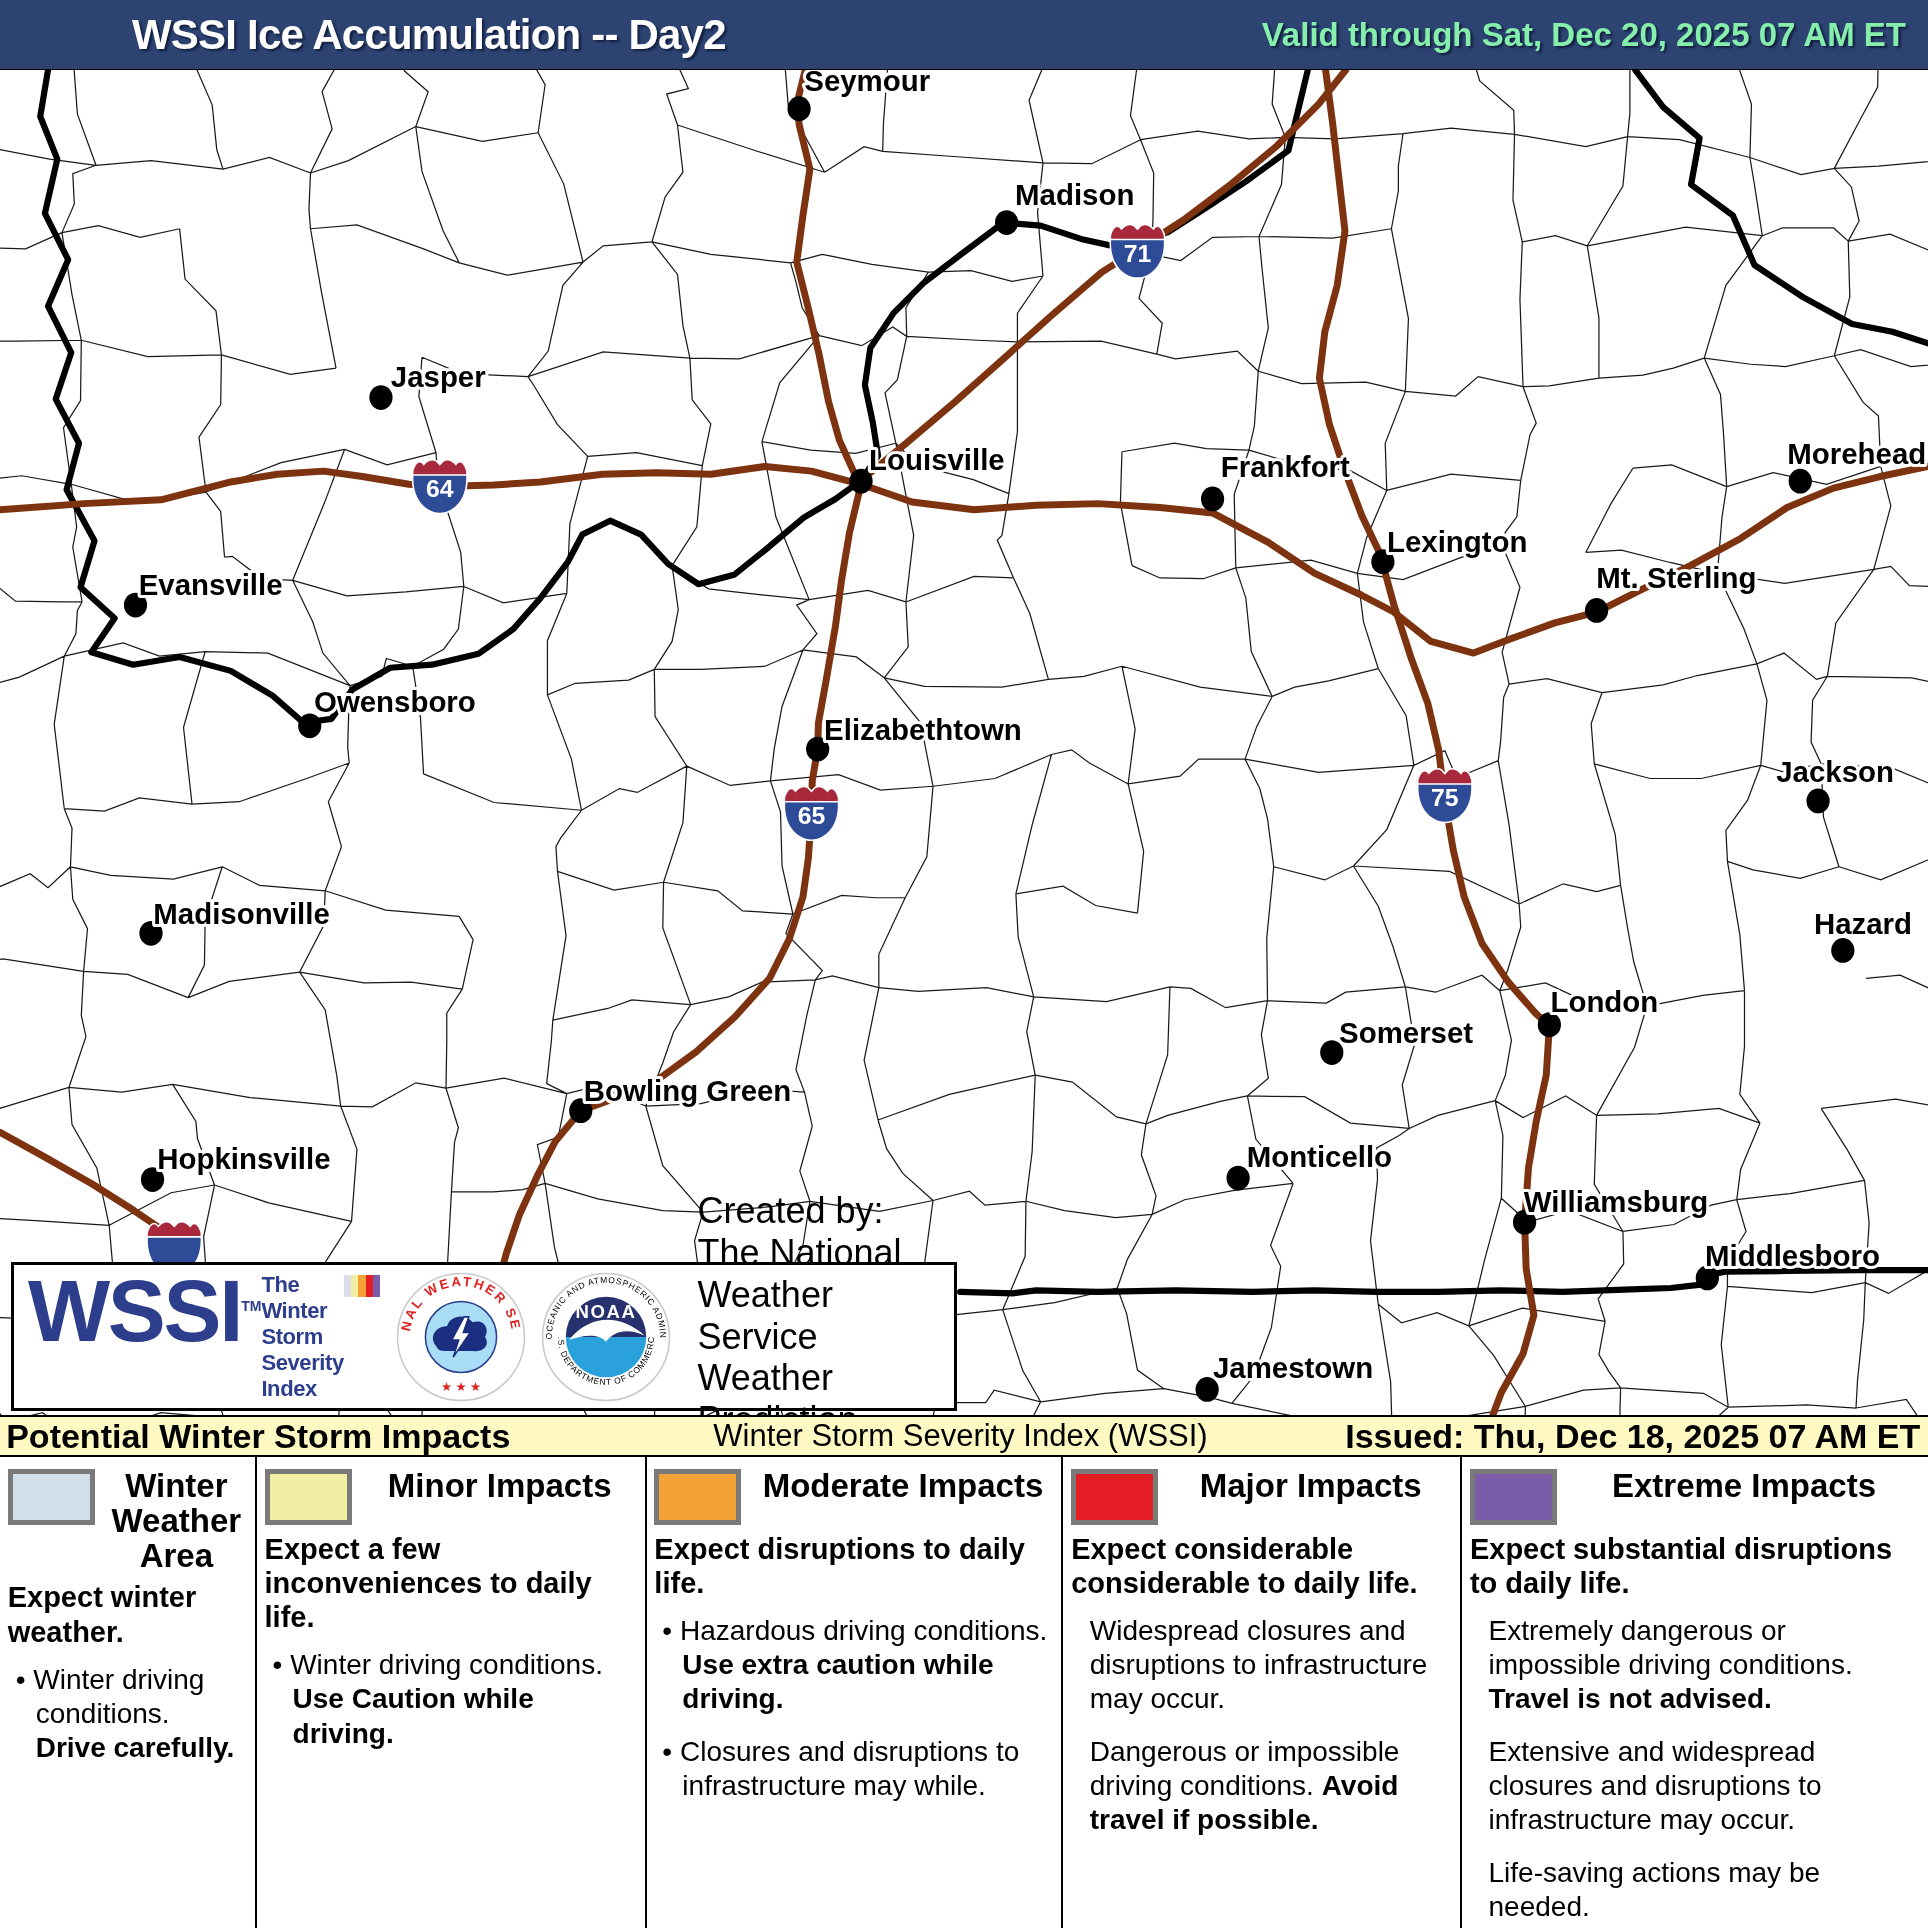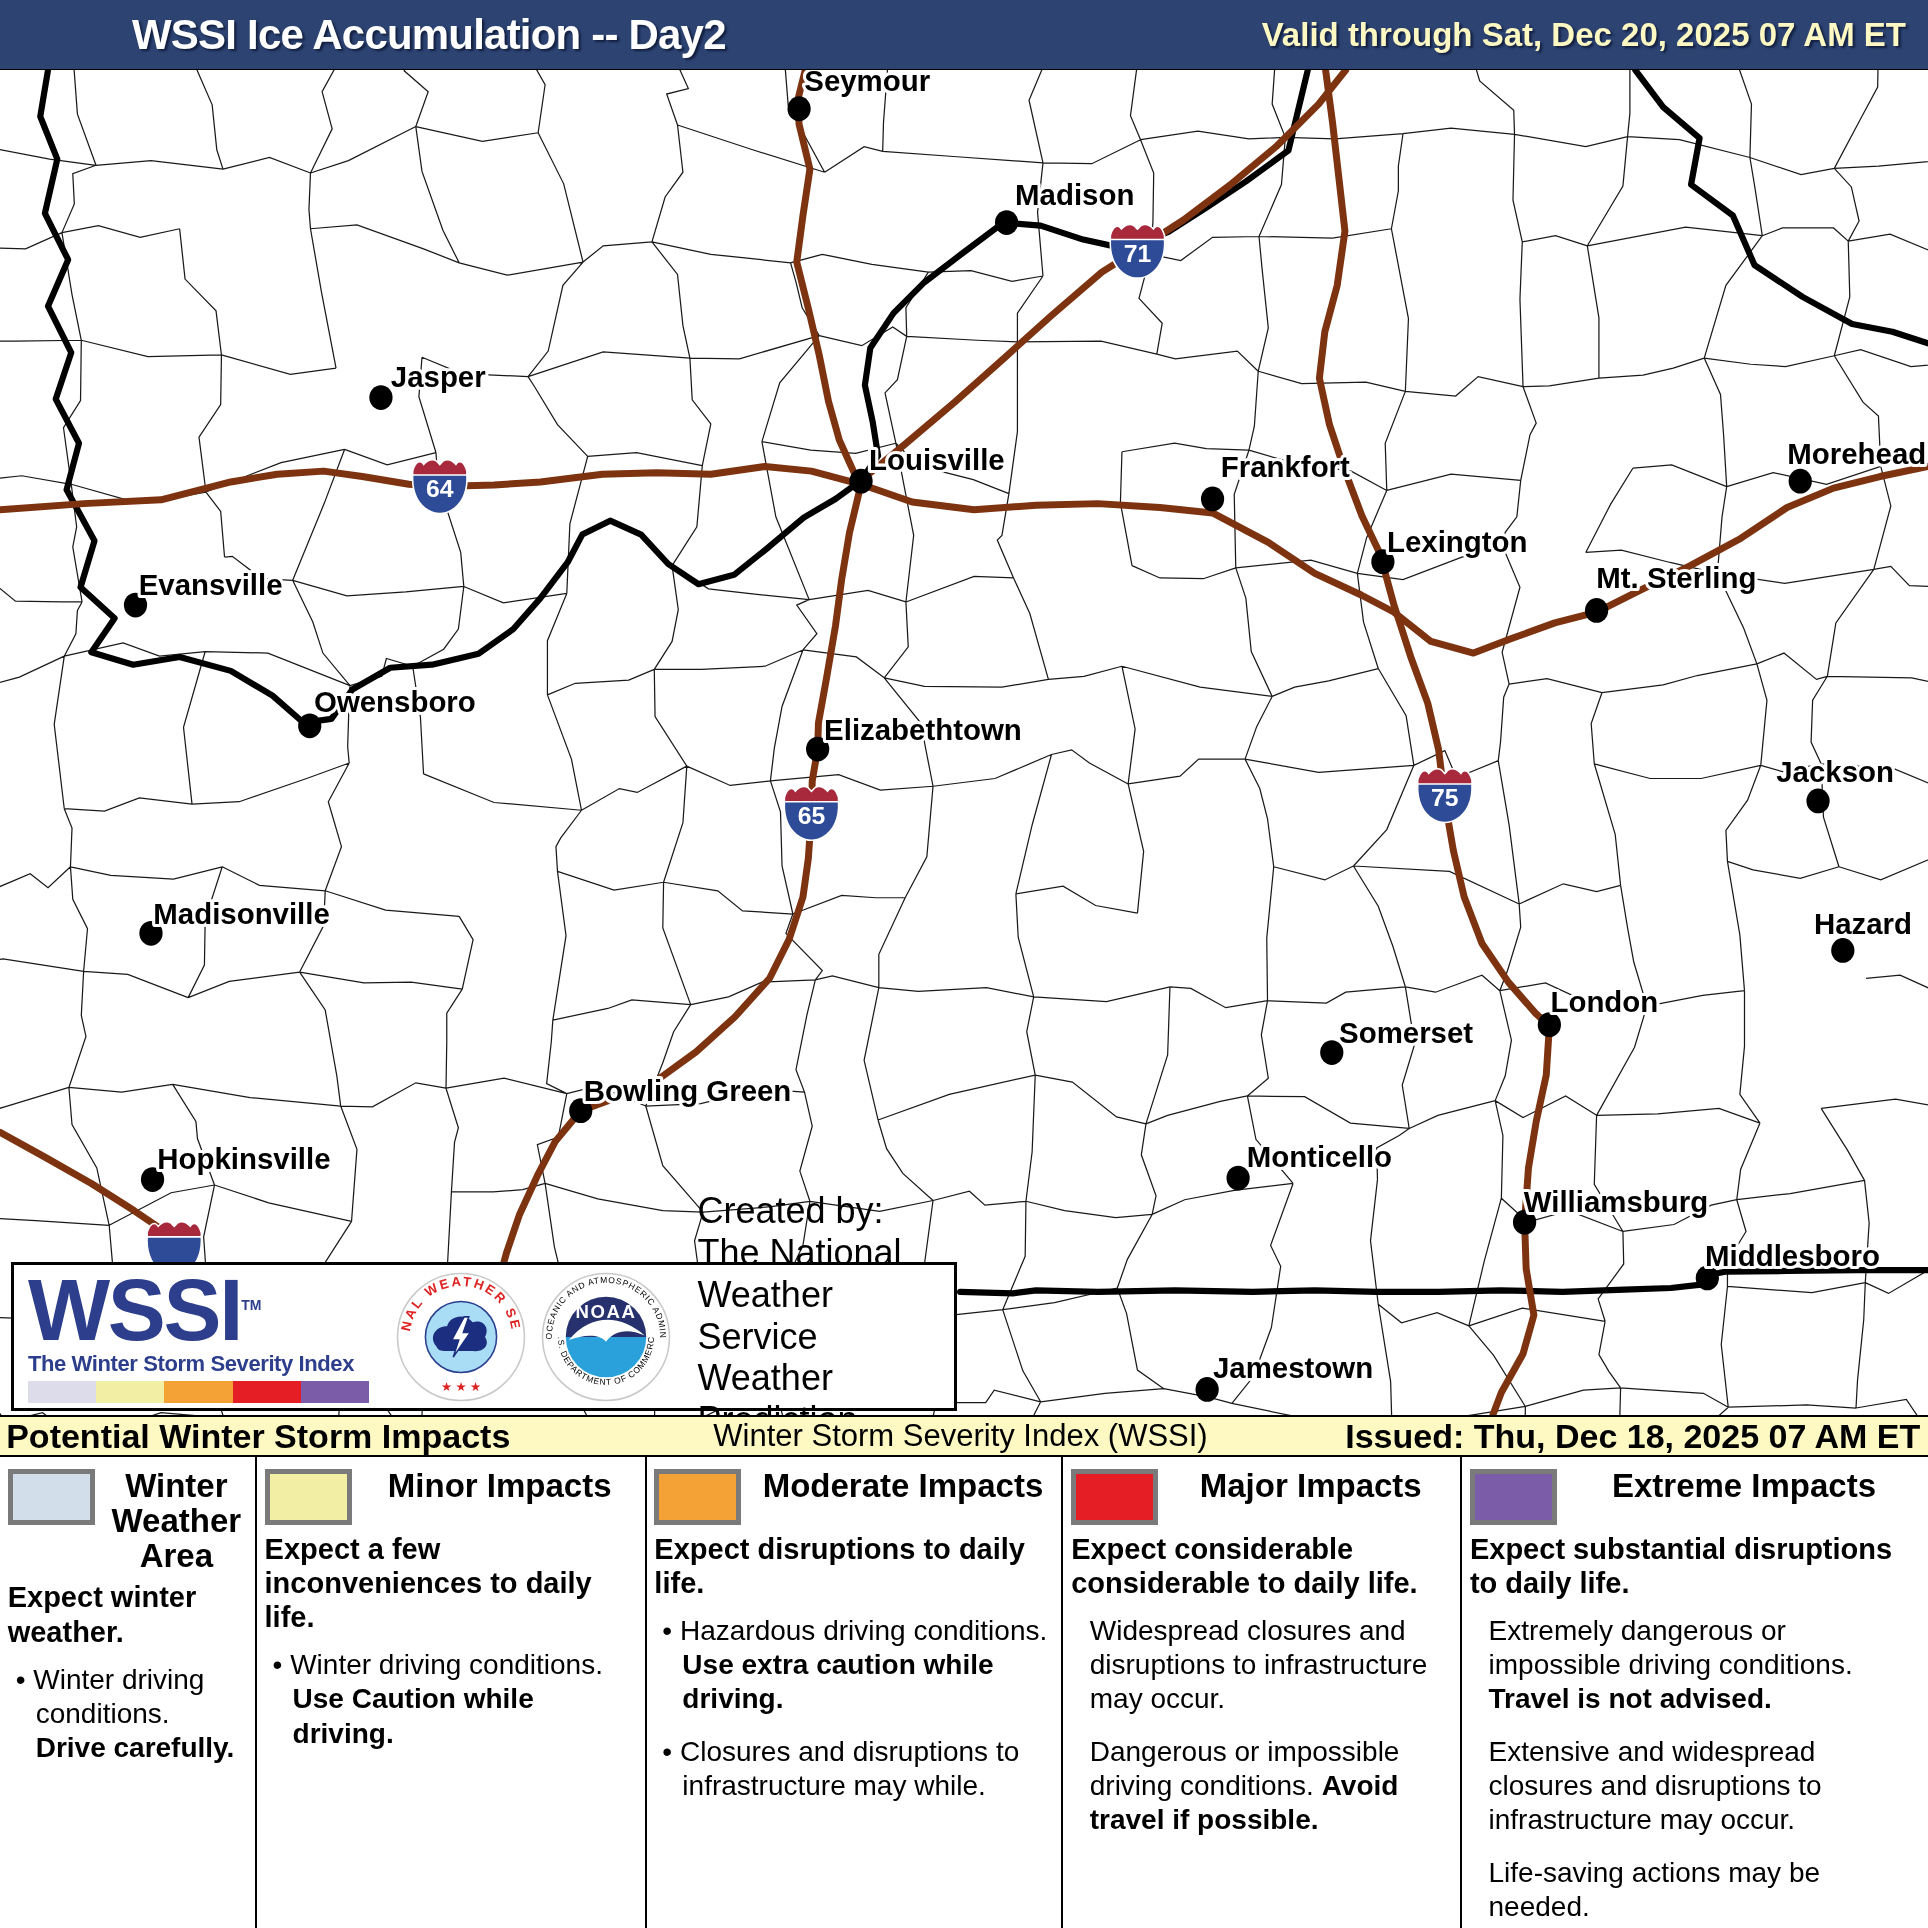--- a/index.html
+++ b/index.html
@@ -3,29 +3,29 @@
 <meta charset="utf-8">
 <style>
   html,body{margin:0;padding:0;background:#e8e8e8;}
   #page{position:relative;width:1928px;height:1928px;background:#fff;outline:1.5px solid #000;
         font-family:"Liberation Sans",sans-serif;overflow:hidden;}
   
   #header{position:absolute;left:0;top:0;width:1928px;height:70px;background:#2d4473;
           border-bottom:1.5px solid #000;display:flex;align-items:center;box-sizing:border-box;}
   #header .title{margin-left:132px;font-size:42px;font-weight:bold;color:#fff;
           text-shadow:2.3px 2.3px 2.3px rgba(5,10,35,.65);letter-spacing:-0.8px;white-space:nowrap;}
-  #header .valid{margin-left:auto;margin-right:22px;font-size:33px;font-weight:bold;color:#fef9c3;
+  #header .valid{margin-left:auto;margin-right:22px;font-size:33px;font-weight:bold;color:#86efac;
           text-shadow:2.3px 2.3px 2.3px rgba(5,10,35,.65);white-space:nowrap;}
   
   #mapsvg{position:absolute;left:0;top:70px;width:1928px;height:1345px;display:block;}
   
   #creditbox{position:absolute;left:11px;top:1262px;width:946px;height:149px;background:#fff;
           border:3.1px solid #000;box-sizing:border-box;display:flex;align-items:center;
           padding:4.6px 14px;gap:15.5px;z-index:5;}
-  #wssiblock{width:352px;flex:0 0 auto;display:flex;flex-direction:column;}
+  #wssiblock{width:352px;flex:0 0 auto;display:flex;flex-direction:row;}
   #wssiblock .big{font-size:87px;font-weight:bold;color:#2c3e8c;line-height:.92;letter-spacing:-2.3px;}
   #wssiblock .big sup{font-size:14px;letter-spacing:0;}
   #wssiblock .tag{font-size:22px;font-weight:bold;color:#2c3e8c;margin-top:1.5px;letter-spacing:-0.4px;}
   #minibar{display:flex;height:22px;width:341px;margin-top:3.9px;}
   #minibar div{flex:1;}
   .logo{flex:0 0 auto;}
   #createdby{display:flex;flex-direction:column;justify-content:center;font-size:36px;color:#000;
           line-height:1.16;margin-left:11px;}
   
   #statusbar{position:absolute;left:0;top:1415px;width:1928px;height:43px;background:#fef9c3;

